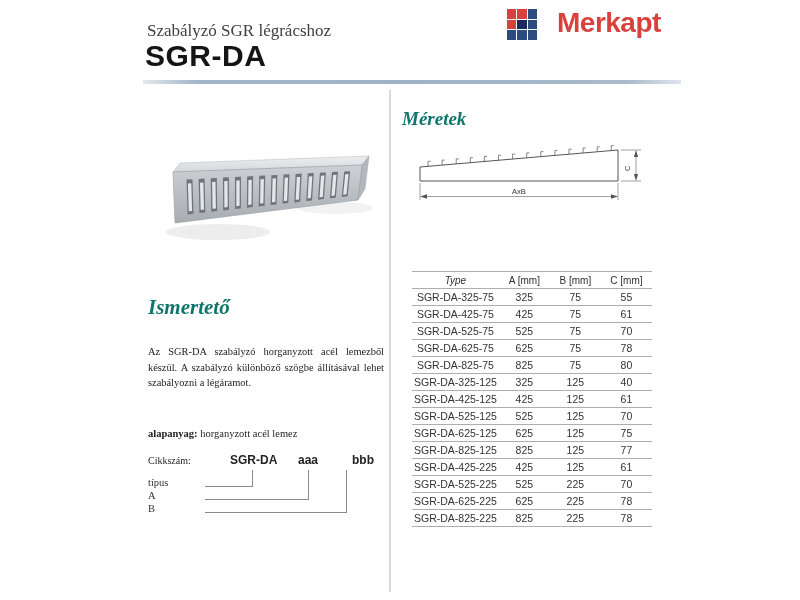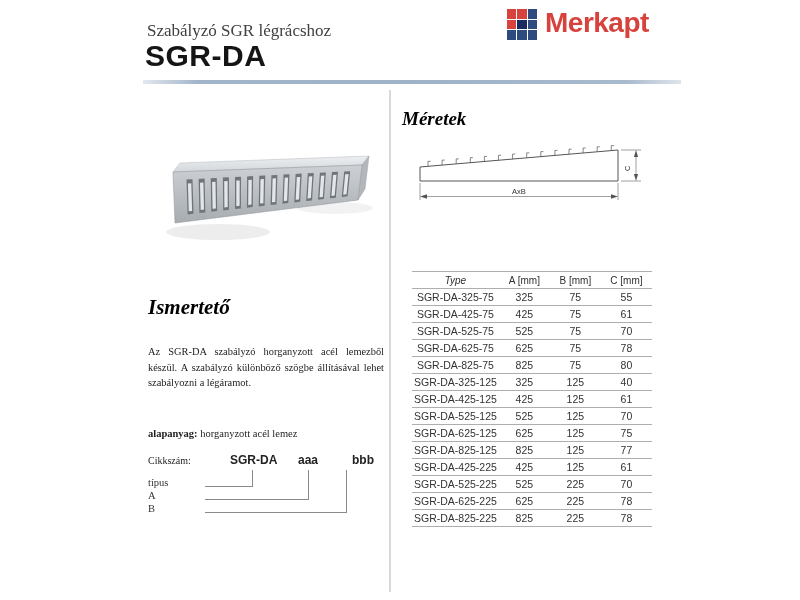--- a/index.html
+++ b/index.html
@@ -4,32 +4,32 @@
 <style>
   html,body{margin:0;padding:0;background:#ffffff;}
   .page{position:relative;width:800px;height:600px;background:#fff;overflow:hidden;
         font-family:"Liberation Serif","DejaVu Serif",serif;color:#1e1e1e;}
   .abs{position:absolute;}
 
   
   .subtitle{left:147px;top:21px;font-size:17px;color:#404040;}
   .title{left:145px;top:41px;font-family:"Liberation Sans","DejaVu Sans",sans-serif;
          font-weight:bold;font-size:30px;line-height:1;color:#151515;letter-spacing:.5px;}
-  .logo{left:507px;top:7px;display:flex;align-items:flex-start;gap:8px;}
+  .logo{left:507px;top:7px;display:flex;align-items:flex-start;gap:20px;}
   .logo-grid{width:30px;height:31px;display:grid;grid-template-columns:repeat(3,1fr);
              grid-template-rows:repeat(3,1fr);gap:1px;margin-top:2px;}
   .logo-text{font-family:"Liberation Sans","DejaVu Sans",sans-serif;font-weight:bold;
              font-size:28px;line-height:1.15;letter-spacing:-0.5px;}
   .header-rule{left:143px;top:80px;width:538px;height:4px;
                background:linear-gradient(to right,#e2e8ef 0%,#a3b5ca 10%,#9fb2c8 50%,#a9bacd 90%,#dfe5ec 100%);}
   .col-divider{left:389px;top:90px;width:2px;height:502px;background:#d9d9d9;}
 
   
   .product-photo{left:150px;top:95px;}
-  .section-h{font-weight:bold;font-style:italic;color:#000000;line-height:1;}
+  .section-h{font-weight:bold;font-style:italic;color:#0f766e;line-height:1;}
   .ismerteto{left:148px;top:280px;font-size:21px;}
   .desc{left:148px;top:313px;width:236px;font-size:10.4px;line-height:1.5;
         text-align:justify;color:#222;margin-top:31px;}
   .material{left:148px;top:428px;font-size:10.5px;}
   .material .b{font-weight:bold;}
   .sku-label{left:148px;top:455px;font-size:10px;}
   .sku-part{font-family:"Liberation Sans","DejaVu Sans",sans-serif;font-weight:bold;
             font-size:12px;color:#222;}
   .sku-1{left:230px;top:453px;}
   .sku-2{left:298px;top:453px;}

